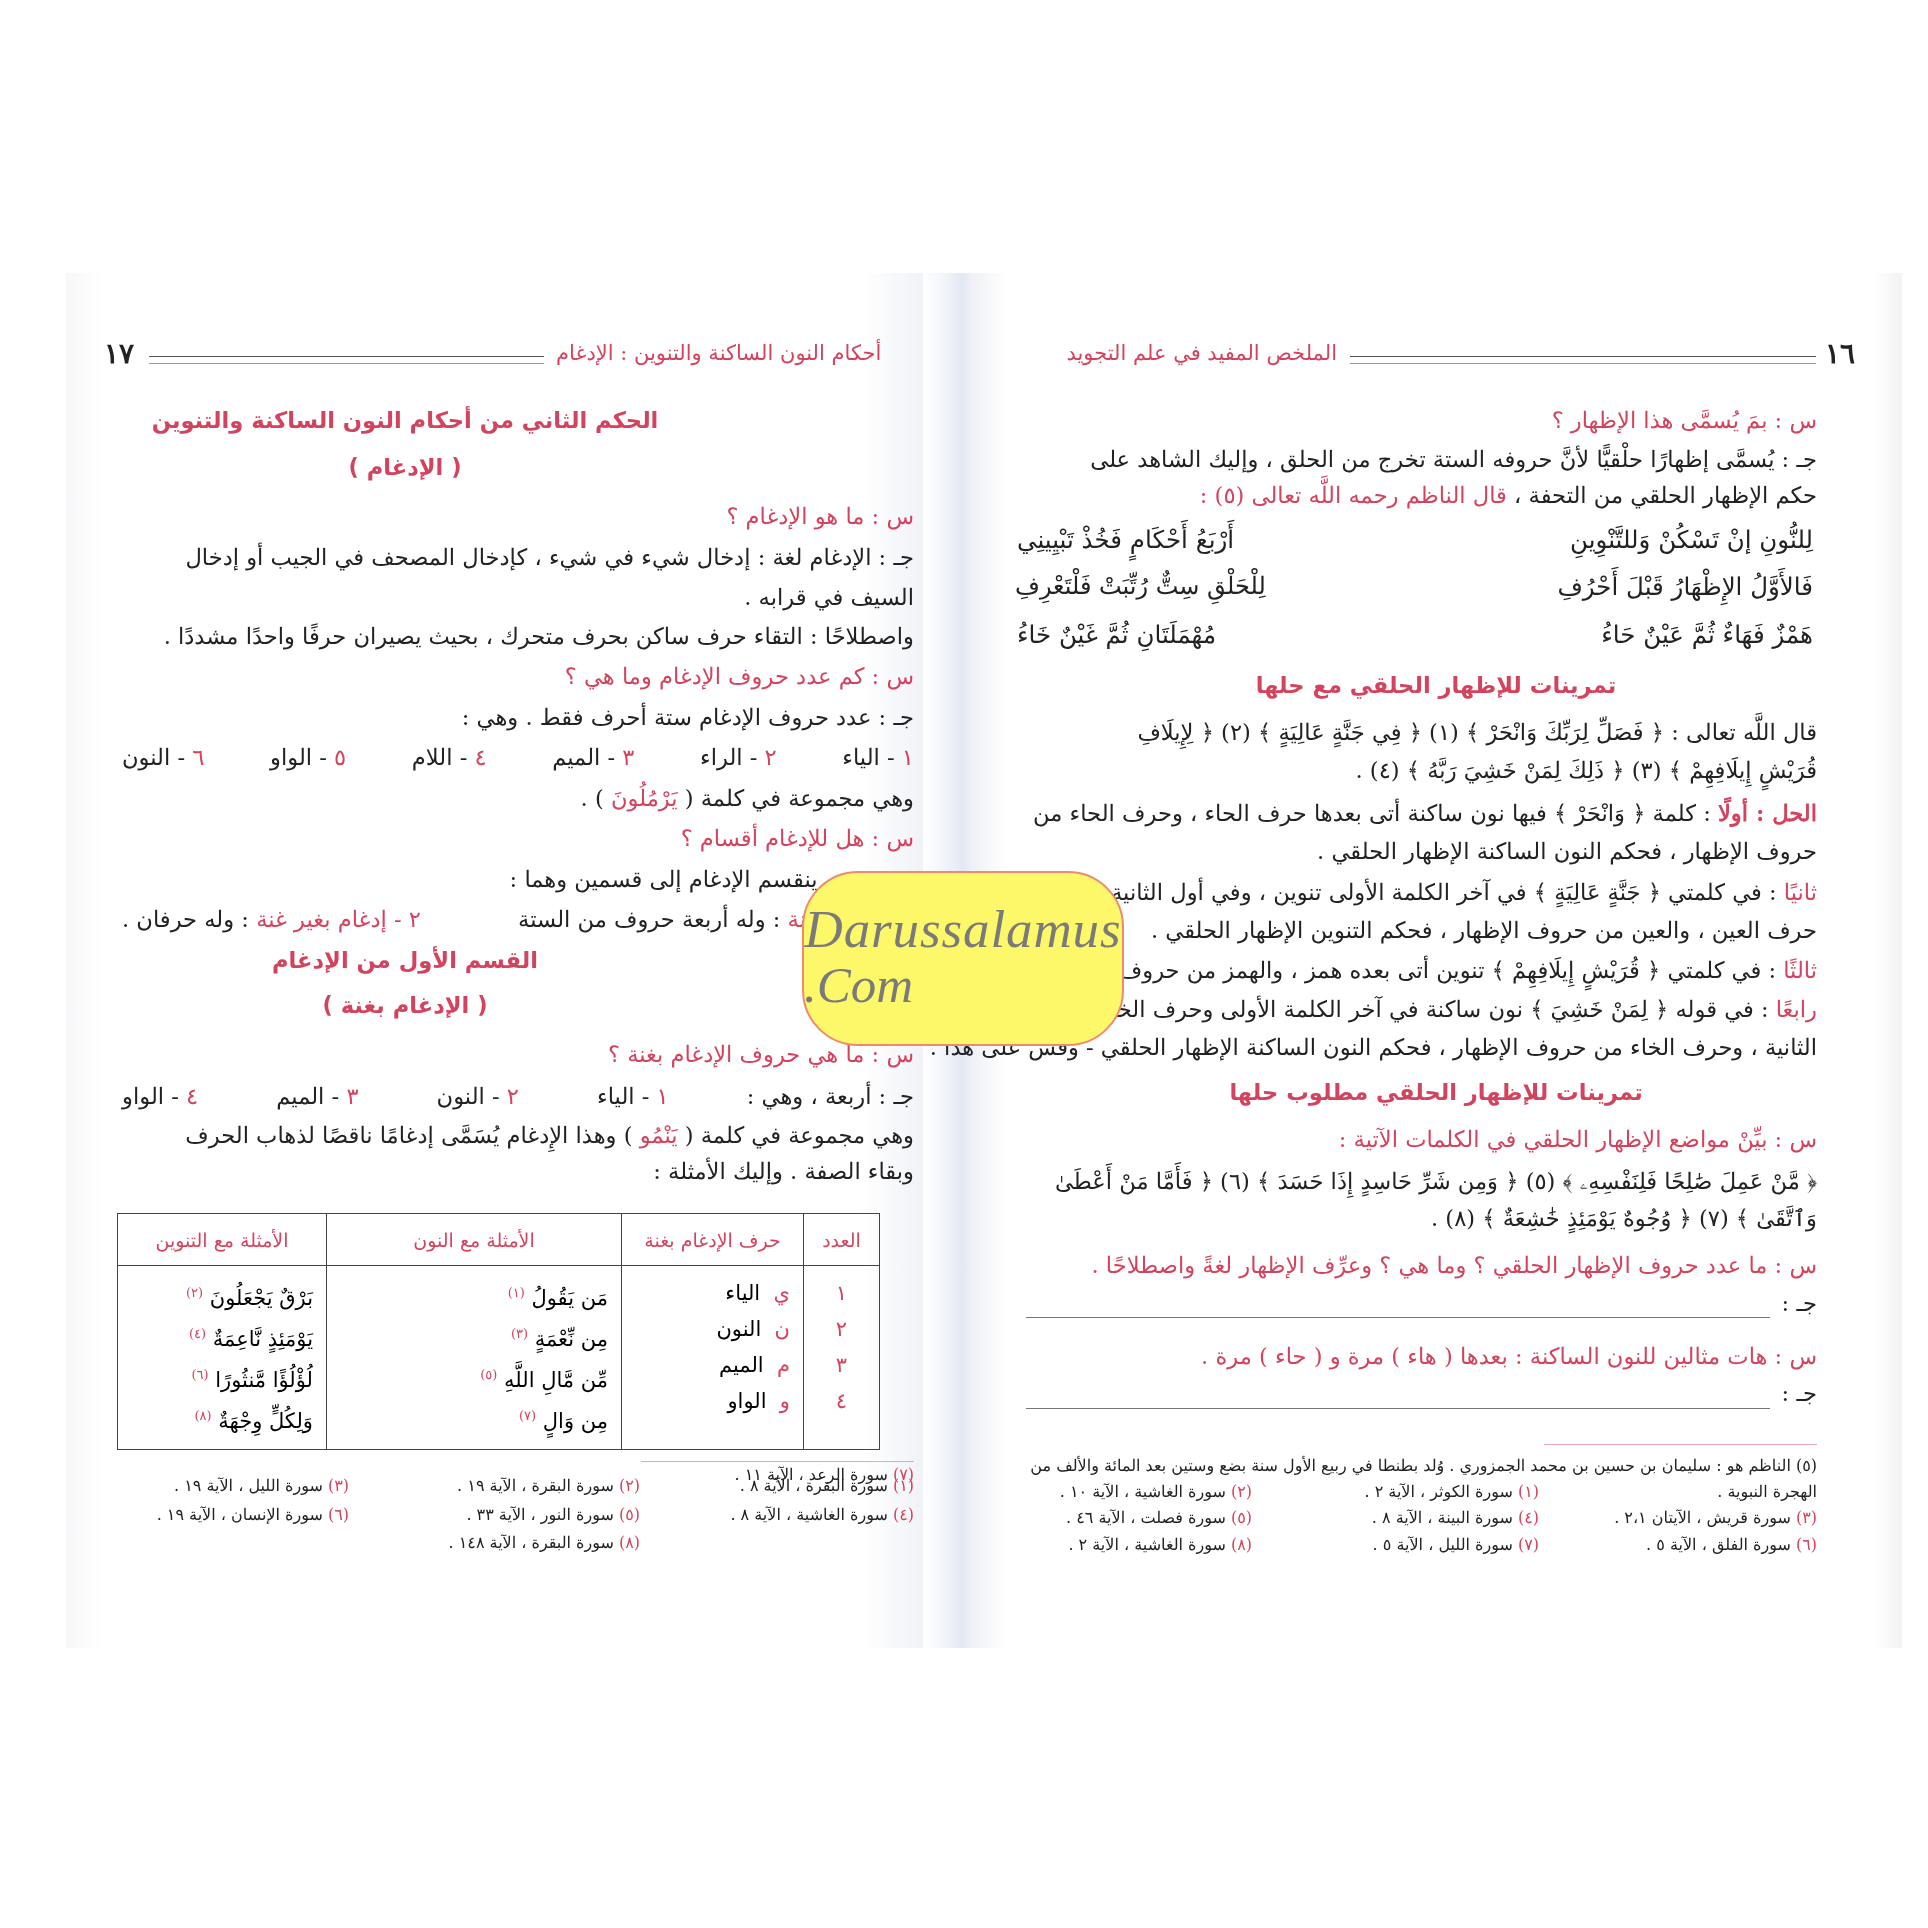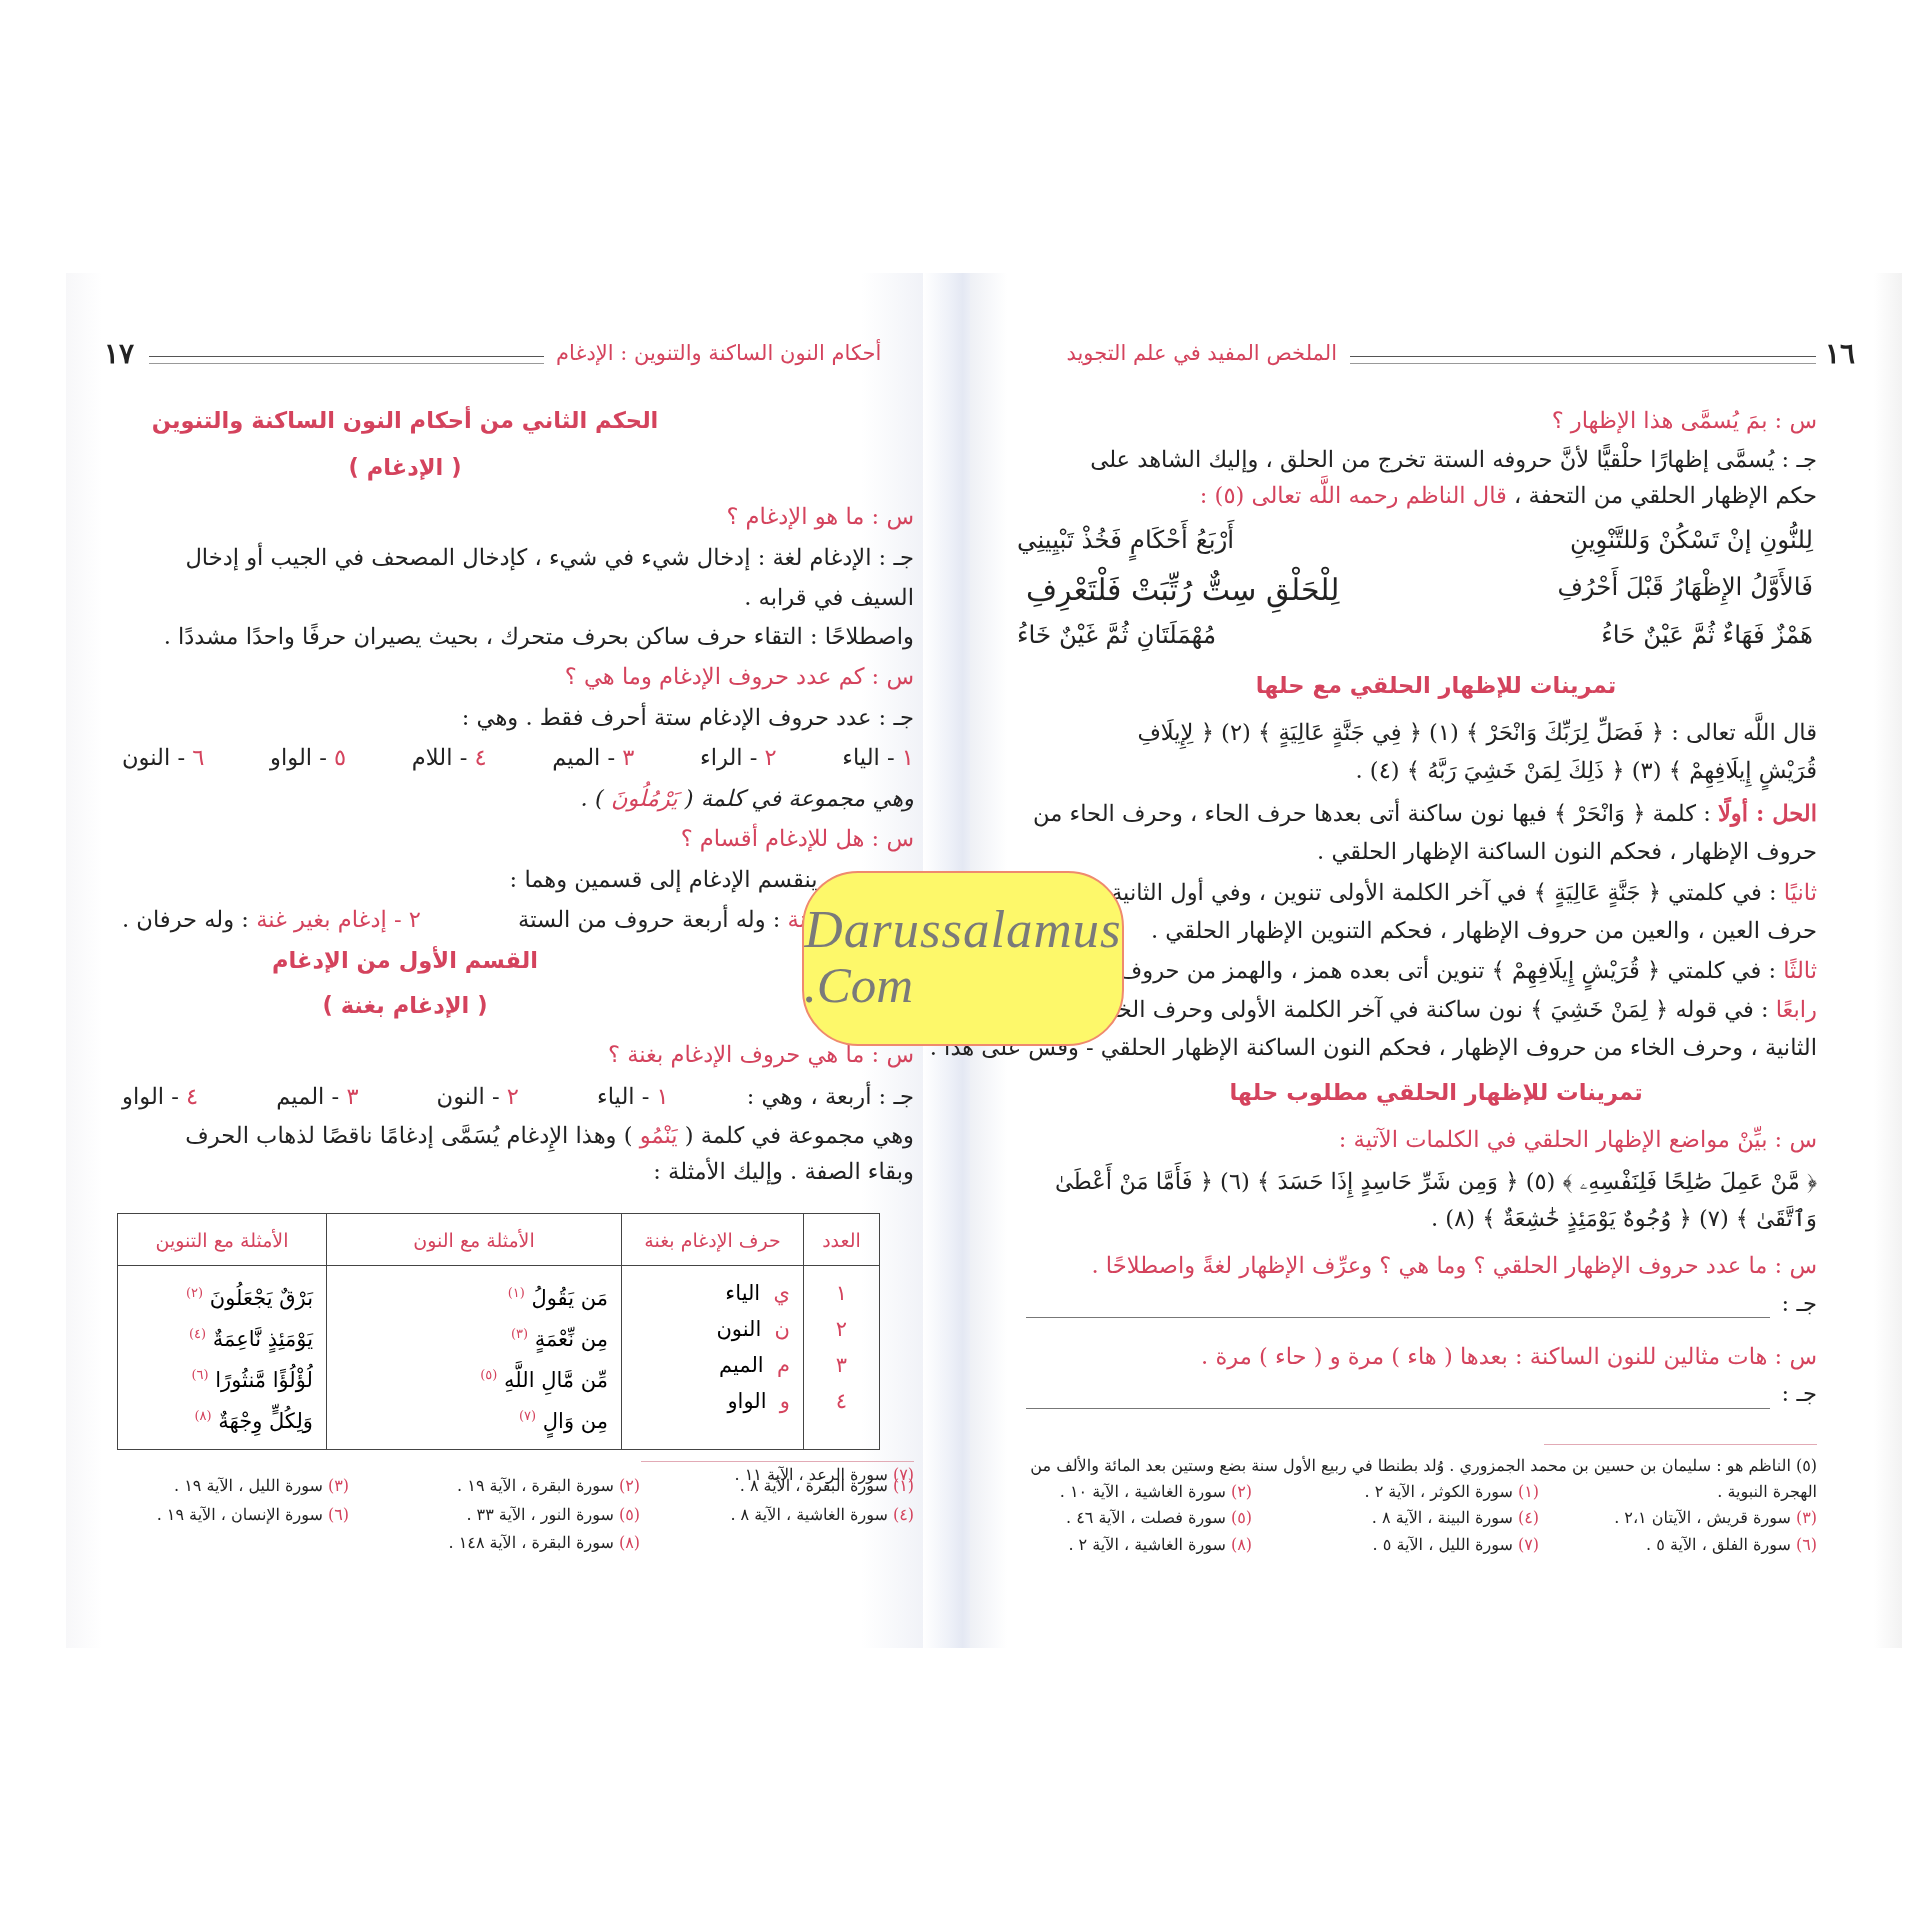--- a/index.html
+++ b/index.html
@@ -53,21 +53,21 @@
     <div class="line q" style="top:390px; right:56px;">س : كم عدد حروف الإدغام وما هي ؟</div>
     <div class="line" style="top:431px; right:56px;">جـ : عدد حروف الإدغام ستة أحرف فقط . وهي :</div>
     <div class="line" style="top:471px; right:56px; left:56px; display:flex; justify-content:space-between;">
       <span><span class="red">١</span> - <span>الياء</span></span>
       <span><span class="red">٢</span> - <span>الراء</span></span>
       <span><span class="red">٣</span> - <span>الميم</span></span>
       <span><span class="red">٤</span> - <span>اللام</span></span>
       <span><span class="red">٥</span> - <span>الواو</span></span>
       <span><span class="red">٦</span> - <span>النون</span></span>
     </div>
-    <div class="line" style="top:512px; right:56px;font-style:italic;">
+    <div class="line" style="top:512px; right:56px;">
       <span>وهي مجموعة في كلمة ( </span><span class="red">يَرْمُلُونَ</span><span> ) .</span>
     </div>
 
     <div class="line q" style="top:552px; right:56px;">س : هل للإدغام أقسام ؟</div>
     <div class="line" style="top:593px; right:56px;">جـ : نعم ، ينقسم الإدغام إلى قسمين وهما :</div>
     <div class="line" style="top:633px; right:56px;">
       <span class="red">١ - إدغام بغنة</span><span> : وله أربعة حروف من الستة</span>
     </div>
     <div class="line" style="top:633px; left:56px;">
       <span class="red">٢ - إدغام بغير غنة</span><span> : وله حرفان .</span>
@@ -150,21 +150,21 @@
 
     <div class="line q" style="top:134px; right:85px;">س : بمَ يُسمَّى هذا الإظهار ؟</div>
     <div class="line" style="top:173px; right:85px;">جـ : يُسمَّى إظهارًا حلْقيًّا لأنَّ حروفه الستة تخرج من الحلق ، وإليك الشاهد على</div>
     <div class="line" style="top:209px; right:85px;">
       <span>حكم الإظهار الحلقي من التحفة ، </span><span class="red">قال الناظم رحمه اللَّه تعالى (٥) :</span>
     </div>
 
     <div class="line" style="top:252px; right:89px; font-size:24.5px;">لِلنُّونِ إنْ تَسْكُنْ وَللتَّنْوِينِ</div>
     <div class="line" style="top:252px; left:47px; font-size:24.5px;">أَرْبَعُ أَحْكَامٍ فَخُذْ تَبْيِينِي</div>
     <div class="line" style="top:299px; right:89px; font-size:24.5px;">فَالأَوَّلُ الإِظْهَارُ قَبْلَ أَحْرُفِ</div>
-    <div class="line" style="top:299px; left:56px; font-size:30px;">لِلْحَلْقِ سِتٌّ رُتِّبَتْ فَلْتَعْرِفِ</div>
+    <div class="line" style="top:299px; left:45px; font-size:24px;">لِلْحَلْقِ سِتٌّ رُتِّبَتْ فَلْتَعْرِفِ</div>
     <div class="line" style="top:347px; right:89px; font-size:24.5px;">هَمْزٌ فَهَاءٌ ثُمَّ عَيْنٌ حَاءُ</div>
     <div class="line" style="top:347px; left:47px; font-size:24.5px;">مُهْمَلَتَانِ ثُمَّ غَيْنٌ خَاءُ</div>
 
     <div class="heading" style="top:399px; left:56px; right:56px;">تمرينات للإظهار الحلقي مع حلها</div>
 
     <div class="line" style="top:446px; right:85px;">قال اللَّه تعالى : ﴿ فَصَلِّ لِرَبِّكَ وَانْحَرْ ﴾ (١) ﴿ فِي جَنَّةٍ عَالِيَةٍ ﴾ (٢) ﴿ لِإِيلَافِ</div>
     <div class="line" style="top:484px; right:85px;">قُرَيْشٍ إِيلَافِهِمْ ﴾ (٣) ﴿ ذَلِكَ لِمَنْ خَشِيَ رَبَّهُ ﴾ (٤) .</div>
 
     <div class="line" style="top:527px; right:85px;"><span class="red" style="font-weight:bold;">الحل : أولًا</span><span> : كلمة ﴿ وَانْحَرْ ﴾ فيها نون ساكنة أتى بعدها حرف الحاء ، وحرف الحاء من</span></div>
     <div class="line" style="top:565px; right:85px;"><span>حروف الإظهار ، فحكم النون الساكنة الإظهار الحلقي .</span></div>

